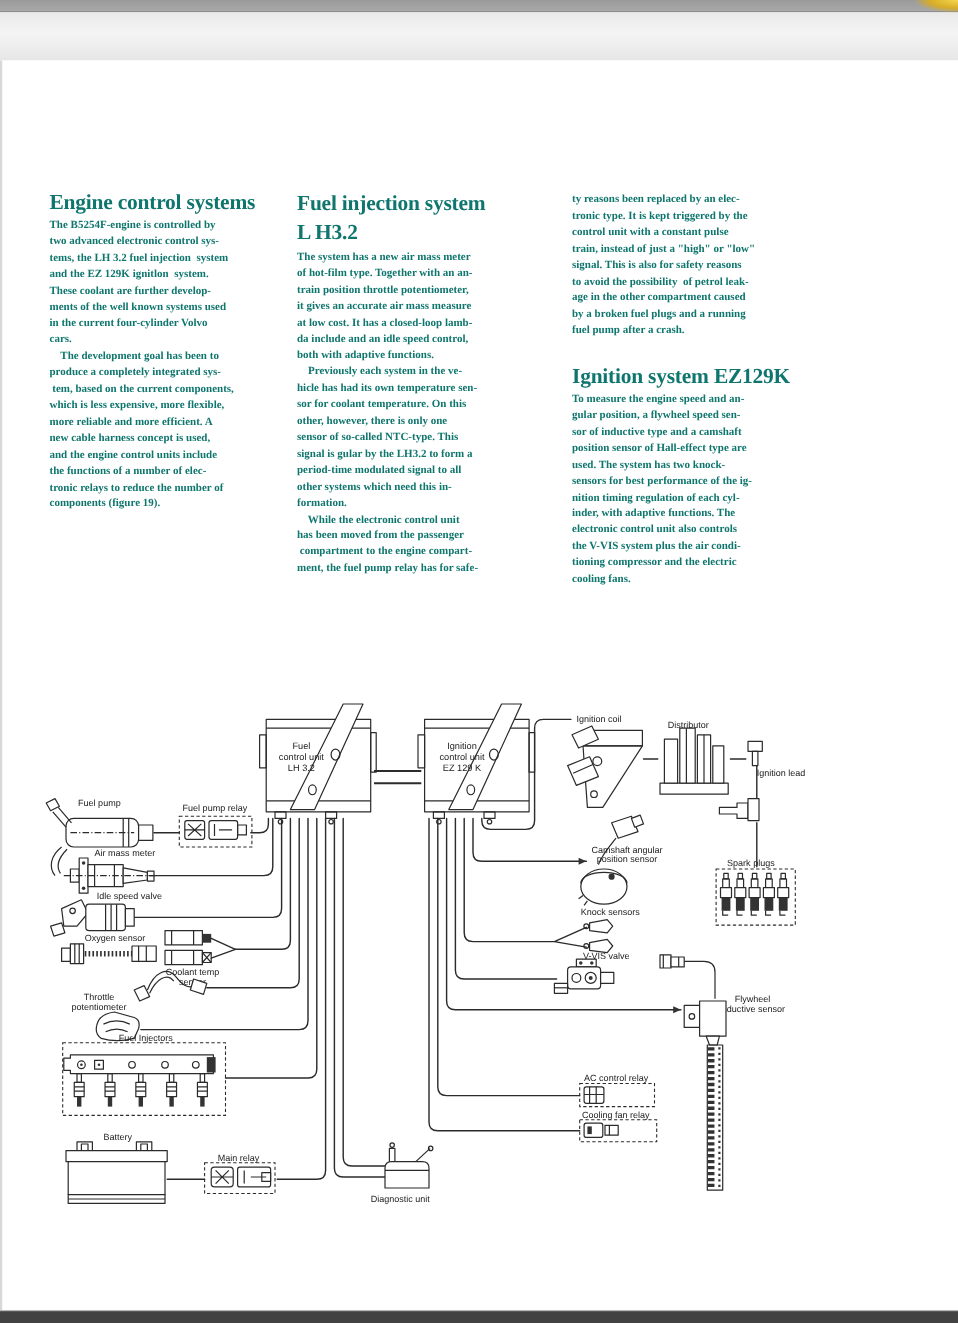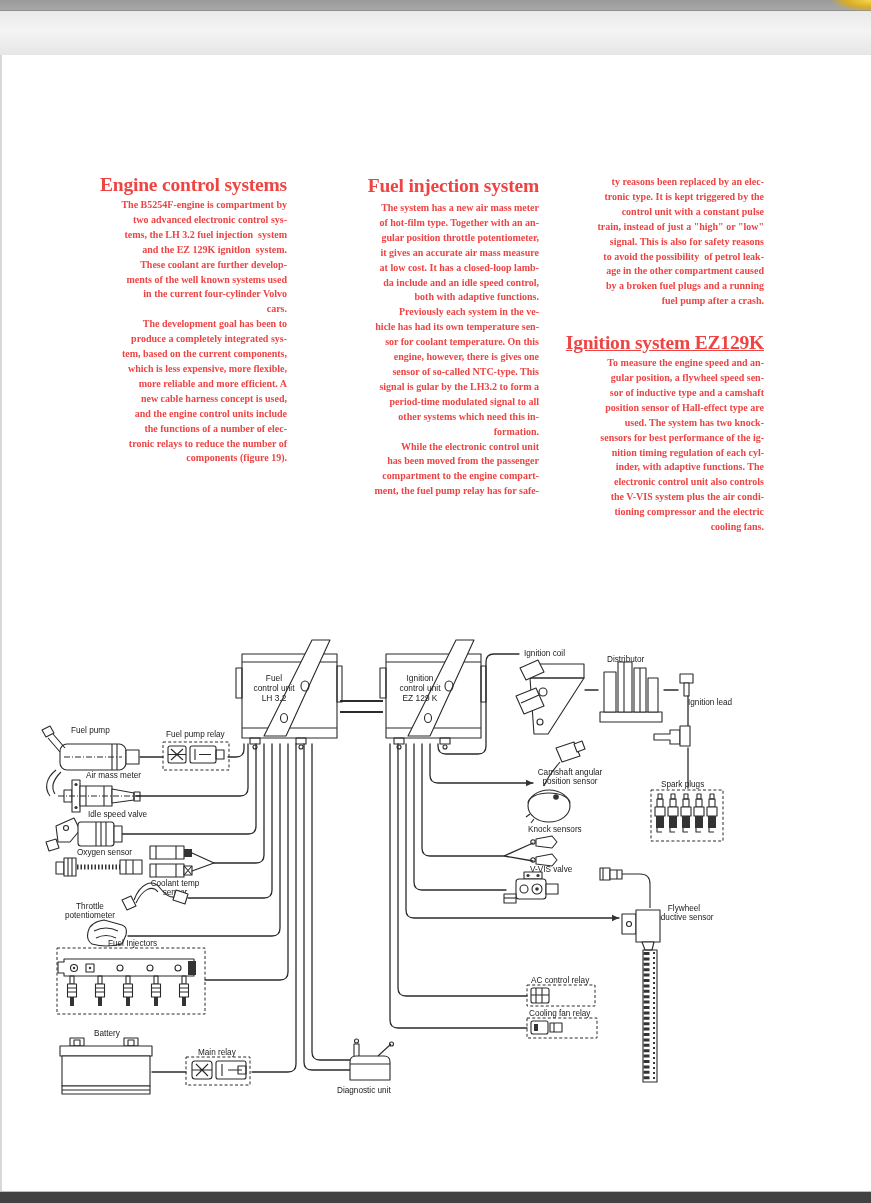--- a/index.html
+++ b/index.html
@@ -13,28 +13,28 @@
   .yellow-wedge { position:absolute; top:0; right:0; width:52px; height:13px; z-index:6;
     background:radial-gradient(ellipse 52px 15px at 100% 0, #f6d84e 0%, #d8ac27 50%, rgba(160,160,160,0) 78%); }
   .gradient-strip { position:absolute; top:11px; left:0; right:0; height:44px;
     background:linear-gradient(180deg,#e9e9e9 0%, #f4f4f4 45%, #e6e6e6 100%); }
   .page { position:absolute; top:55px; left:0; right:0; bottom:11px; background:#fff;
     border-left:2px solid #d8d8d8; }
   .bottombar { position:absolute; bottom:0; left:0; right:0; height:11px;
     background:#424242; border-top:1px solid #bfbfbf; z-index:5; }
 
   
-  .col { position:absolute; color:#ef4444;text-align:right; }
+  .col { position:absolute; color:#0f766e; }
   .col1 { left:45px; top:175px; width:242px; }
-  .col2 { left:299px; top:175px; width:240px; }
+  .col2 { left:270px; top:175px; width:240px; }
   .col3 { left:520px; top:175px; width:244px; }
   .h1 { font-weight:bold; font-size:19.5px; line-height:20px; letter-spacing:-0.2px;
     margin:0 0 3px 0; white-space:nowrap; }
   .h1.two-line { line-height:22px; margin-bottom:4px; }
-  .h1.mid { margin-top:9px; margin-bottom:3px;text-decoration:underline; }
+  .h1.mid { margin-top:9px; margin-bottom:3px; }
   .tl { font-weight:bold; font-size:10px; line-height:14.9px; white-space:pre; }
 
   
   .diagram { position:absolute; left:0; top:628px; width:871px; height:470px; }
   .diagram text { font-family:"Liberation Sans", sans-serif; font-size:8.2px; fill:#1b1b1b; }
   .diagram .unit-label { font-size:8.4px; }
   .ln { fill:none; stroke:#2b2b2b; stroke-width:1.3; stroke-linecap:round; stroke-linejoin:round; }
   .ln2 { fill:none; stroke:#2b2b2b; stroke-width:1.8; }
   .ic { fill:#ffffff; stroke:#2b2b2b; stroke-width:1.1; stroke-linejoin:round; }
   .icn { fill:none; stroke:#2b2b2b; stroke-width:1.1; stroke-linejoin:round; }
@@ -47,21 +47,21 @@
 <div class="topbar"></div>
 <div class="yellow-wedge"></div>
 <div class="gradient-strip"></div>
 <div class="bottombar"></div>
 
 <div class="page"></div>
 
 <div class="col col1">
   <div class="h1">Engine control systems</div>
   <div>
-      <div class="tl">The B5254F-engine is compartment by</div>
+      <div class="tl">The B5254F-engine is controlled by</div>
       <div class="tl">two advanced electronic control sys-</div>
       <div class="tl">tems, the LH 3.2 fuel injection  system</div>
       <div class="tl">and the EZ 129K ignitlon  system.</div>
       <div class="tl">These coolant are further develop-</div>
       <div class="tl">ments of the well known systems used</div>
       <div class="tl">in the current four-cylinder Volvo</div>
       <div class="tl">cars.</div>
       <div class="tl">    The development goal has been to</div>
       <div class="tl">produce a completely integrated sys-</div>
       <div class="tl"> tem, based on the current components,</div>
@@ -70,32 +70,33 @@
       <div class="tl">new cable harness concept is used,</div>
       <div class="tl">and the engine control units include</div>
       <div class="tl">the functions of a number of elec-</div>
       <div class="tl">tronic relays to reduce the number of</div>
       <div class="tl">components (figure 19).</div>
     </div>
 </div>
 
 <div class="col col2">
   <div class="h1 two-line">Fuel injection system</div>
+  <div class="h1 two-line">L H3.2</div>
   <div>
       <div class="tl">The system has a new air mass meter</div>
       <div class="tl">of hot-film type. Together with an an-</div>
-      <div class="tl">gular position throttle potentiometer,</div>
+      <div class="tl">train position throttle potentiometer,</div>
       <div class="tl">it gives an accurate air mass measure</div>
       <div class="tl">at low cost. It has a closed-loop lamb-</div>
       <div class="tl">da include and an idle speed control,</div>
       <div class="tl">both with adaptive functions.</div>
       <div class="tl">    Previously each system in the ve-</div>
       <div class="tl">hicle has had its own temperature sen-</div>
       <div class="tl">sor for coolant temperature. On this</div>
-      <div class="tl">engine, however, there is gives one</div>
+      <div class="tl">other, however, there is only one</div>
       <div class="tl">sensor of so-called NTC-type. This</div>
       <div class="tl">signal is gular by the LH3.2 to form a</div>
       <div class="tl">period-time modulated signal to all</div>
       <div class="tl">other systems which need this in-</div>
       <div class="tl">formation.</div>
       <div class="tl">    While the electronic control unit</div>
       <div class="tl">has been moved from the passenger</div>
       <div class="tl"> compartment to the engine compart-</div>
       <div class="tl">ment, the fuel pump relay has for safe-</div>
     </div>

